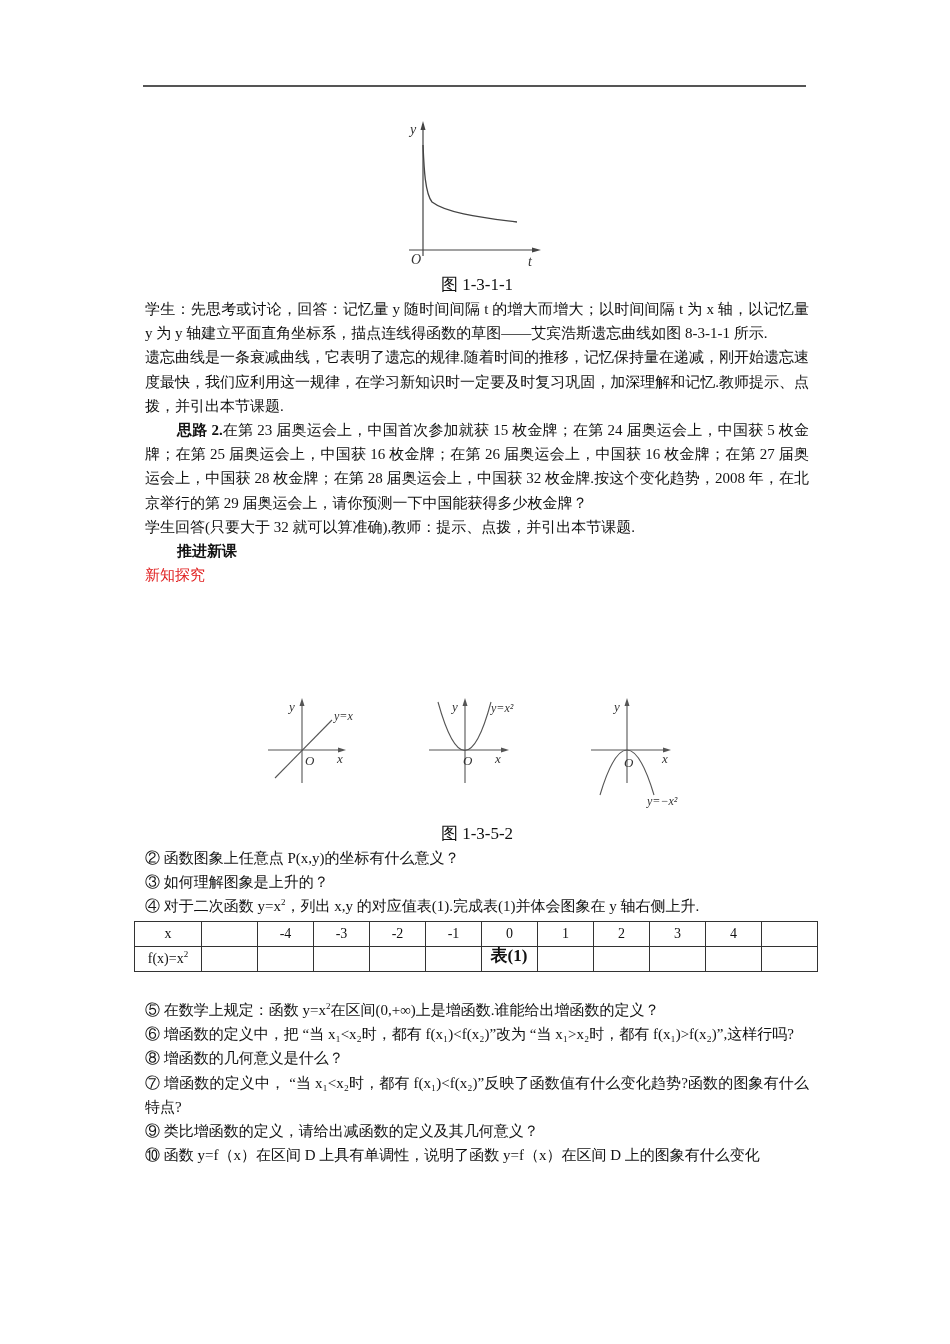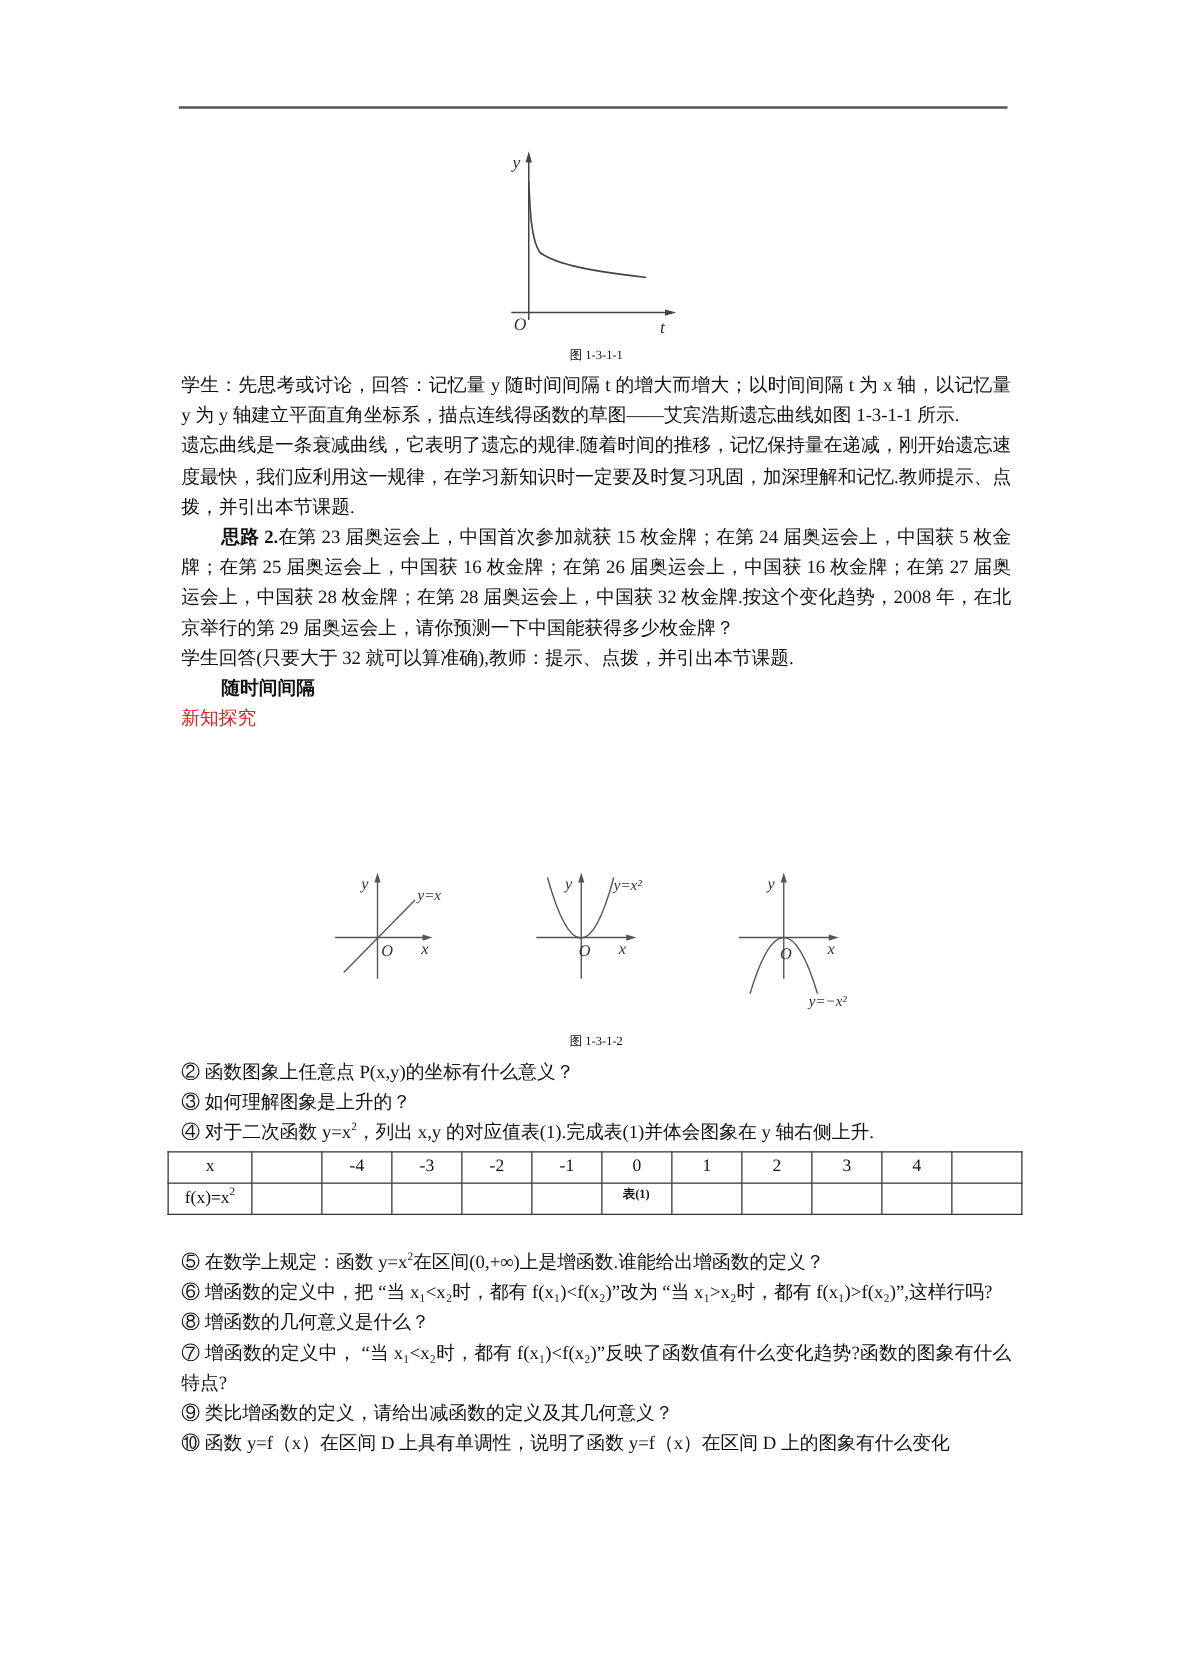--- a/index.html
+++ b/index.html
@@ -1,20 +1,20 @@
 <!DOCTYPE html>
 <html><head>
 <meta charset="utf-8">
 <style>
   html, body { margin: 0; padding: 0; background: #ffffff; }
   body { width: 950px; height: 1344px; position: relative; overflow: hidden;
          font-family: "Liberation Serif", "DejaVu Serif", serif; color: #111; }
   .top-rule { position: absolute; left: 143px; top: 85px; width: 663px; height: 2px; background: #555; }
   .p { font-size: 15px; line-height: 24.2px; margin: 0; text-align: justify; text-align-last: left; }
-  .caption { text-align: center; font-size: 10px; line-height: 24px; }
+  .caption { text-align: center; font-size: 17px; line-height: 24px; }
   .bold { font-weight: bold; margin-left: 32px; }
   .red { color: #e02020; font-weight: normal; }
   .fig1 { position: absolute; left: 405px; top: 118px; }
   .fig2 { position: absolute; left: 262px; top: 695px; }
   .fig3 { position: absolute; left: 425px; top: 695px; }
   .fig4 { position: absolute; left: 587px; top: 695px; }
   svg text { font-family: "Liberation Serif", "DejaVu Serif", serif; font-style: italic; fill: #333; }
   table.vals { position: absolute; left: 134px; top: 921px; border-collapse: collapse; }
   table.vals td { border: 1px solid #333; height: 24px; font-size: 14px; text-align: center; padding: 0; }
   td.c0 { width: 66px; }
@@ -33,25 +33,25 @@
   <line x1="4" y1="132" x2="132" y2="132" stroke="#444" stroke-width="1.2"></line>
   <polygon points="136,132 127,129.5 127,134.5" fill="#444"></polygon>
   <path d="M18,27 C19,50 20,75 27,84 C40,94 70,99 112,104" fill="none" stroke="#444" stroke-width="1.3"></path>
   <text x="5" y="16" font-size="14">y</text>
   <text x="123" y="148" font-size="14">t</text>
   <text x="6" y="146" font-size="14">O</text>
 </svg>
 <div class="abs caption" style="top:273px;">图 1-3-1-1</div>
 
 <div class="abs" style="top:297px;">
-  <p class="p">学生：先思考或讨论，回答：记忆量 y 随时间间隔 t 的增大而增大；以时间间隔 t 为 x 轴，以记忆量 y 为 y 轴建立平面直角坐标系，描点连线得函数的草图——艾宾浩斯遗忘曲线如图 1-3-1-1 所示.</p>
+  <p class="p">学生：先思考或讨论，回答：记忆量 y 随时间间隔 t 的增大而增大；以时间间隔 t 为 x 轴，以记忆量 y 为 y 轴建立平面直角坐标系，描点连线得函数的草图——艾宾浩斯遗忘曲线如图 8-3-1-1 所示.</p>
   <p class="p">遗忘曲线是一条衰减曲线，它表明了遗忘的规律.随着时间的推移，记忆保持量在递减，刚开始遗忘速度最快，我们应利用这一规律，在学习新知识时一定要及时复习巩固，加深理解和记忆.教师提示、点拨，并引出本节课题.</p>
   <p class="p"><span class="bold">思路 2.</span><span>在第 23 届奥运会上，中国首次参加就获 15 枚金牌；在第 24 届奥运会上，中国获 5 枚金牌；在第 25 届奥运会上，中国获 16 枚金牌；在第 26 届奥运会上，中国获 16 枚金牌；在第 27 届奥运会上，中国获 28 枚金牌；在第 28 届奥运会上，中国获 32 枚金牌.按这个变化趋势，2008 年，在北京举行的第 29 届奥运会上，请你预测一下中国能获得多少枚金牌？</span></p>
   <p class="p">学生回答(只要大于 32 就可以算准确),教师：提示、点拨，并引出本节课题.</p>
-  <p class="p bold">随时间间隔</p>
+  <p class="p bold">推进新课</p>
   <p class="p red">新知探究</p>
 </div>
 
 <svg class="fig2" width="110" height="95" viewBox="0 0 110 95">
   <line x1="40" y1="88" x2="40" y2="6" stroke="#555" stroke-width="1.1"></line>
   <polygon points="40,3 37.5,11 42.5,11" fill="#555"></polygon>
   <line x1="6" y1="55" x2="80" y2="55" stroke="#555" stroke-width="1.1"></line>
   <polygon points="84,55 76,52.5 76,57.5" fill="#555"></polygon>
   <line x1="13" y1="83" x2="70" y2="25" stroke="#555" stroke-width="1.1"></line>
   <text x="27" y="16" font-size="13">y</text>
@@ -75,21 +75,21 @@
   <polygon points="40,3 37.5,11 42.5,11" fill="#555"></polygon>
   <line x1="4" y1="55" x2="80" y2="55" stroke="#555" stroke-width="1.1"></line>
   <polygon points="84,55 76,52.5 76,57.5" fill="#555"></polygon>
   <path d="M13,100 Q40,10 67,100" fill="none" stroke="#555" stroke-width="1.1"></path>
   <text x="27" y="16" font-size="13">y</text>
   <text x="60" y="110" font-size="12">y=−x²</text>
   <text x="37" y="72" font-size="13">O</text>
   <text x="75" y="68" font-size="13">x</text>
 </svg>
 
-<div class="abs caption" style="top:822px;">图 1-3-1-2</div>
+<div class="abs caption" style="top:822px;">图 1-3-5-2</div>
 
 <div class="abs" style="top:846px;font-family:Liberation Serif, serif;">
   <p class="p">② 函数图象上任意点 P(x,y)的坐标有什么意义？</p>
   <p class="p">③ 如何理解图象是上升的？</p>
   <p class="p"><span>④ 对于二次函数 y=x</span><sup>2</sup><span>，列出 x,y 的对应值表(1).完成表(1)并体会图象在 y 轴右侧上升.</span></p>
 </div>
 
 <table class="vals">
   <tbody>
       <tr>

